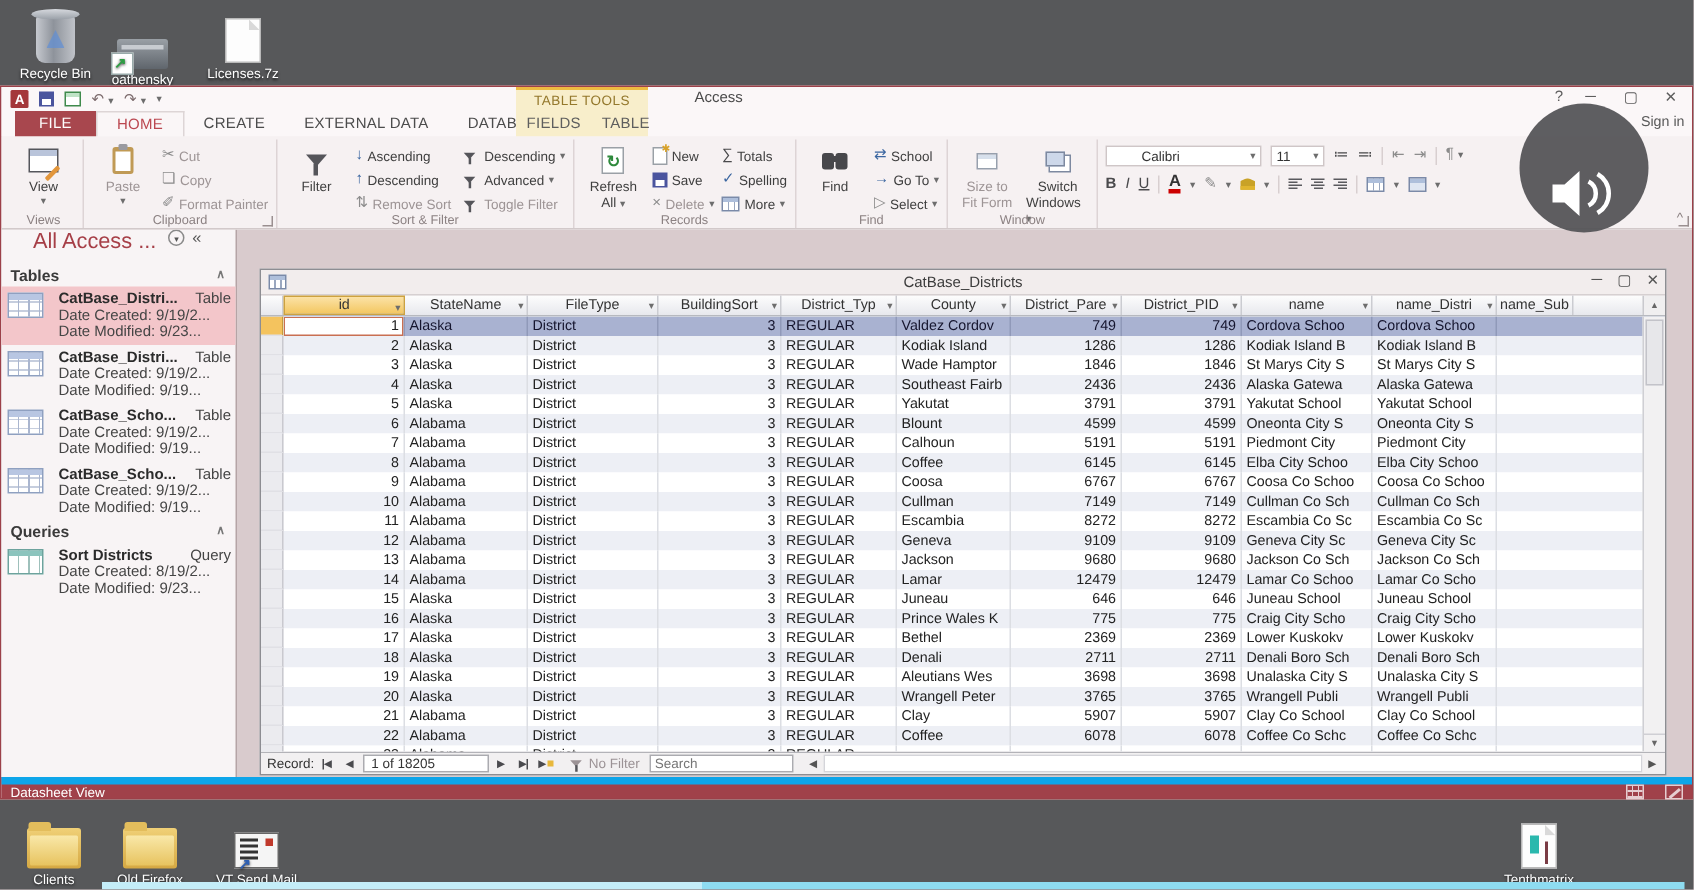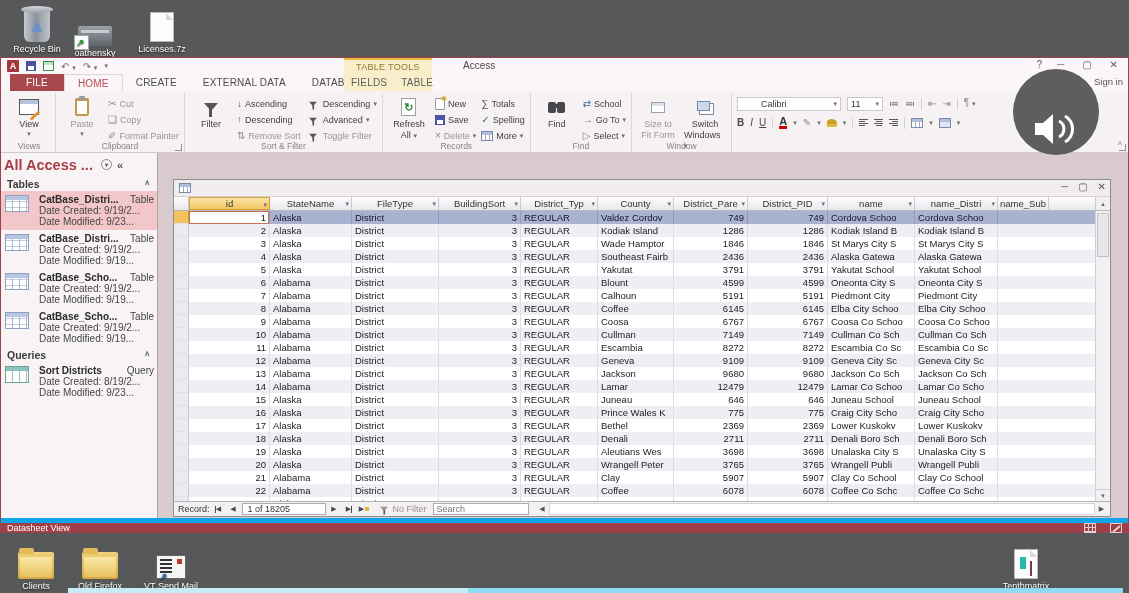--- a/index.html
+++ b/index.html
@@ -93,21 +93,21 @@
   .vsep { width:1px; height:12px; background:#d8cfd0; }
   .collapse { position:absolute; right:6px; bottom:2px; font-size:9px; color:#8b8182; }
 
   
   .overlay { position:absolute; left:1012px; top:-22px; width:86px; height:86px; border-radius:50%; background:rgba(82,82,85,.93); z-index:50; }
   .overlay svg { position:absolute; left:18px; top:40px; }
 
   
   .work { flex:1; display:flex; min-height:0; background:#d9cbcd; }
   .nav { width:157px; background:#f8f4f5; border-right:1px solid #b5a4a6; display:flex; flex-direction:column; font-size:10px; }
-  .nav-title { height:23px; display:flex; align-items:center; padding:0 3px; color:#a63f47; font-size:14.5px; flex:none;font-weight:bold; }
+  .nav-title { height:23px; display:flex; padding:0 21px; color:#a63f47; font-size:14.5px; flex:none; }
   .nav-title .circ { width:11px; height:11px; border:1px solid #8a8a8a; border-radius:50%; font-size:6px; color:#555; display:flex; align-items:center; justify-content:center; margin-left:8px; }
   .nav-title .shutter { margin-left:5px; color:#555; font-size:11px; }
   .nav-sec { display:flex; justify-content:space-between; padding:2px 7px 1px 6px; font-weight:bold; color:#3a3a3a; font-size:10.5px; }
   .nav-sec .caret { color:#777; font-size:8px; }
   .nitem { padding:3px 3px 3px 4px; display:flex; gap:10px; }
   .nitem.sel { background:#f3c6ca; }
   .nico { width:24px; height:17px; flex:none; margin-top:1px; border:1px solid #8fa0c0; background:linear-gradient(#b8c6e2 0 4px, rgba(0,0,0,0) 4px), repeating-linear-gradient(to right, rgba(0,0,0,0) 0 6px, #aab6cf 6px 7px), repeating-linear-gradient(to bottom, rgba(0,0,0,0) 0 5px, #c6cede 5px 6px), #fff; }
   .nico.q { border-color:#6da39d; background:linear-gradient(#8cc4bd 0 4px, rgba(0,0,0,0) 4px), repeating-linear-gradient(to right, rgba(0,0,0,0) 0 6px, #9ec0bb 6px 7px), #fff; }
   .nmain { flex:1; min-width:0; }
   .nrow1 { display:flex; justify-content:space-between; color:#2b2b2b; }
@@ -524,20 +524,21 @@
           <div class="ndate">Date Modified: 9/23...</div>
         </div>
       </div>
     </div>
 
     <div class="doc">
       <div class="twin">
 
         <div class="twin-title">
           <span class="minitbl"></span>
+          <span class="tt">CatBase_Districts</span>
           <span class="twin-ctrl">
             <span>─</span>
             <span>▢</span>
             <span>✕</span>
           </span>
         </div>
 
         <div class="thead">
           <div class="hcorner"></div>
           <div class="hc c0 idsel">

